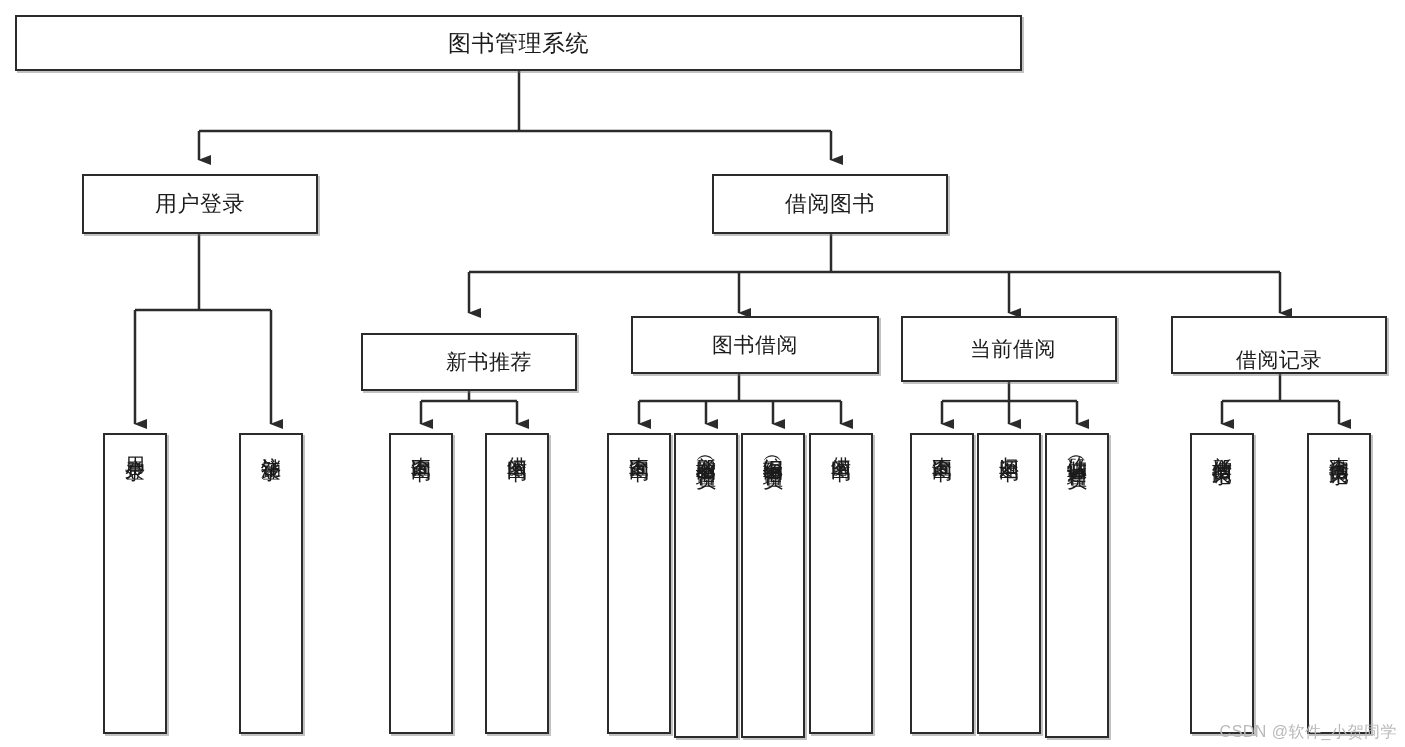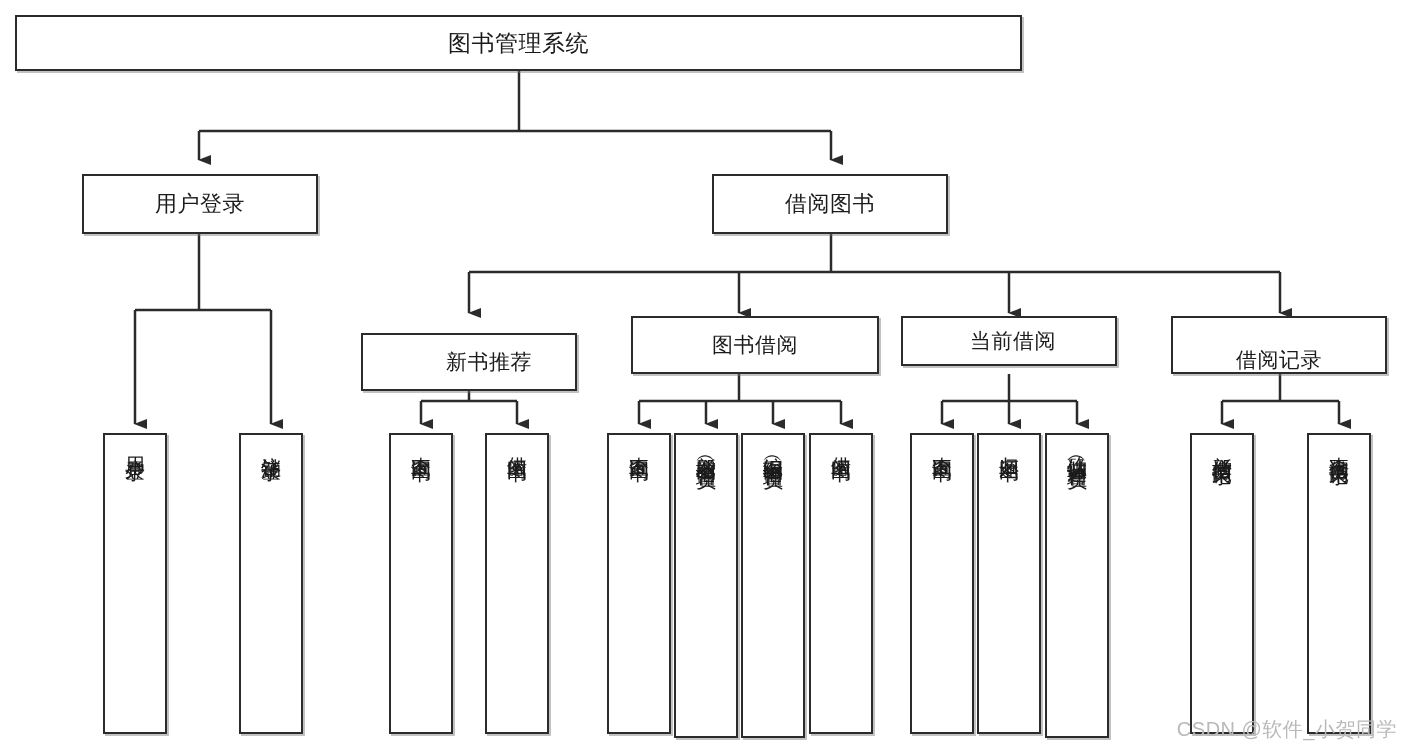--- a/index.html
+++ b/index.html
@@ -51,21 +51,21 @@
     justify-content: center;
     padding-top: 6px;
   }
   .node-box.level0 .node-label { font-size: 23px; }
   .node-box.level1 .node-label { font-size: 22px; }
   .node-box.level2 .node-label { font-size: 21px; }
   #watermark {
     position: absolute;
     right: 8px;
     bottom: 4px;
-    font-size: 20px;
+    font-size: 16px;
     color: #b9b9b9;
     white-space: nowrap;
     letter-spacing: 0.5px;
     pointer-events: none;
   }
 </style>
 </head>
 <body>
 
 <div id="diagram-root">
@@ -130,21 +130,21 @@
   <div class="node-box level1" style="left:712px; top:174px; width:236px; height:60px;">
     <span class="node-label">借阅图书</span>
   </div>
 
   <div class="node-box level2" style="left:361px; top:333px; width:216px; height:58px;padding-left:40px;">
     <span class="node-label">新书推荐</span>
   </div>
   <div class="node-box level2" style="left:631px; top:316px; width:248px; height:58px;">
     <span class="node-label">图书借阅</span>
   </div>
-  <div class="node-box level2" style="left:901px; top:316px; width:216px; height:50px;padding-left:8px;">
+  <div class="node-box level2" style="left:901px; top:316px; width:216px; height:66px;padding-left:8px;">
     <span class="node-label">当前借阅</span>
   </div>
   <div class="node-box level2" style="left:1171px; top:316px; width:216px; height:58px;align-items:flex-end;">
     <span class="node-label">借阅记录</span>
   </div>
 
   <div class="node-box vertical" style="left:103px; top:433px; width:64px; height:301px;">
     <span class="node-label">用户登录</span>
   </div>
   <div class="node-box vertical" style="left:239px; top:433px; width:64px; height:301px;">

